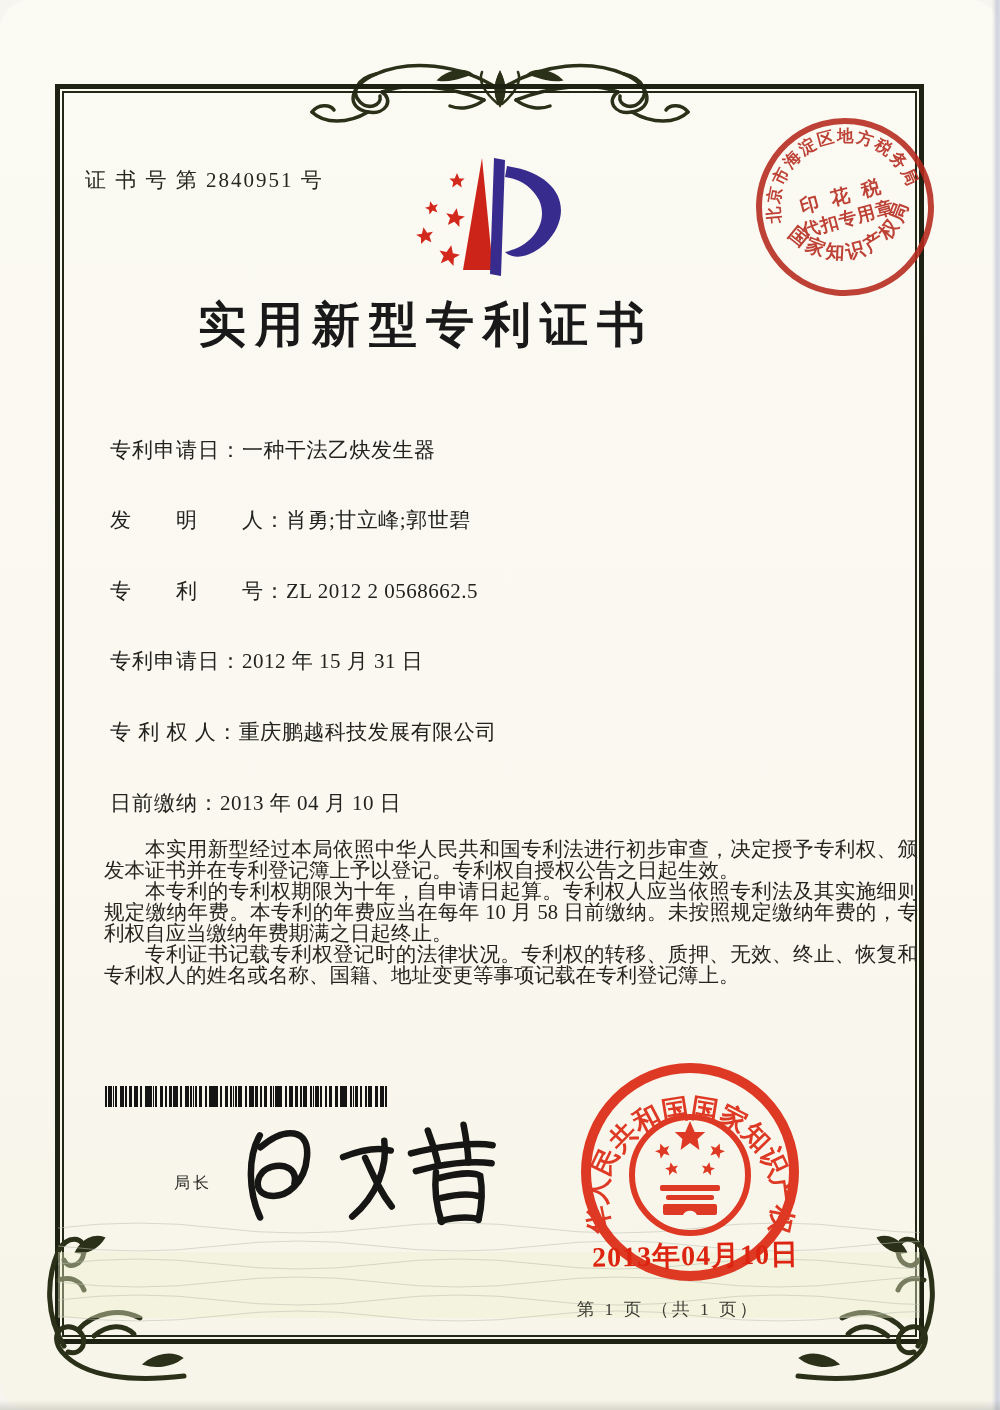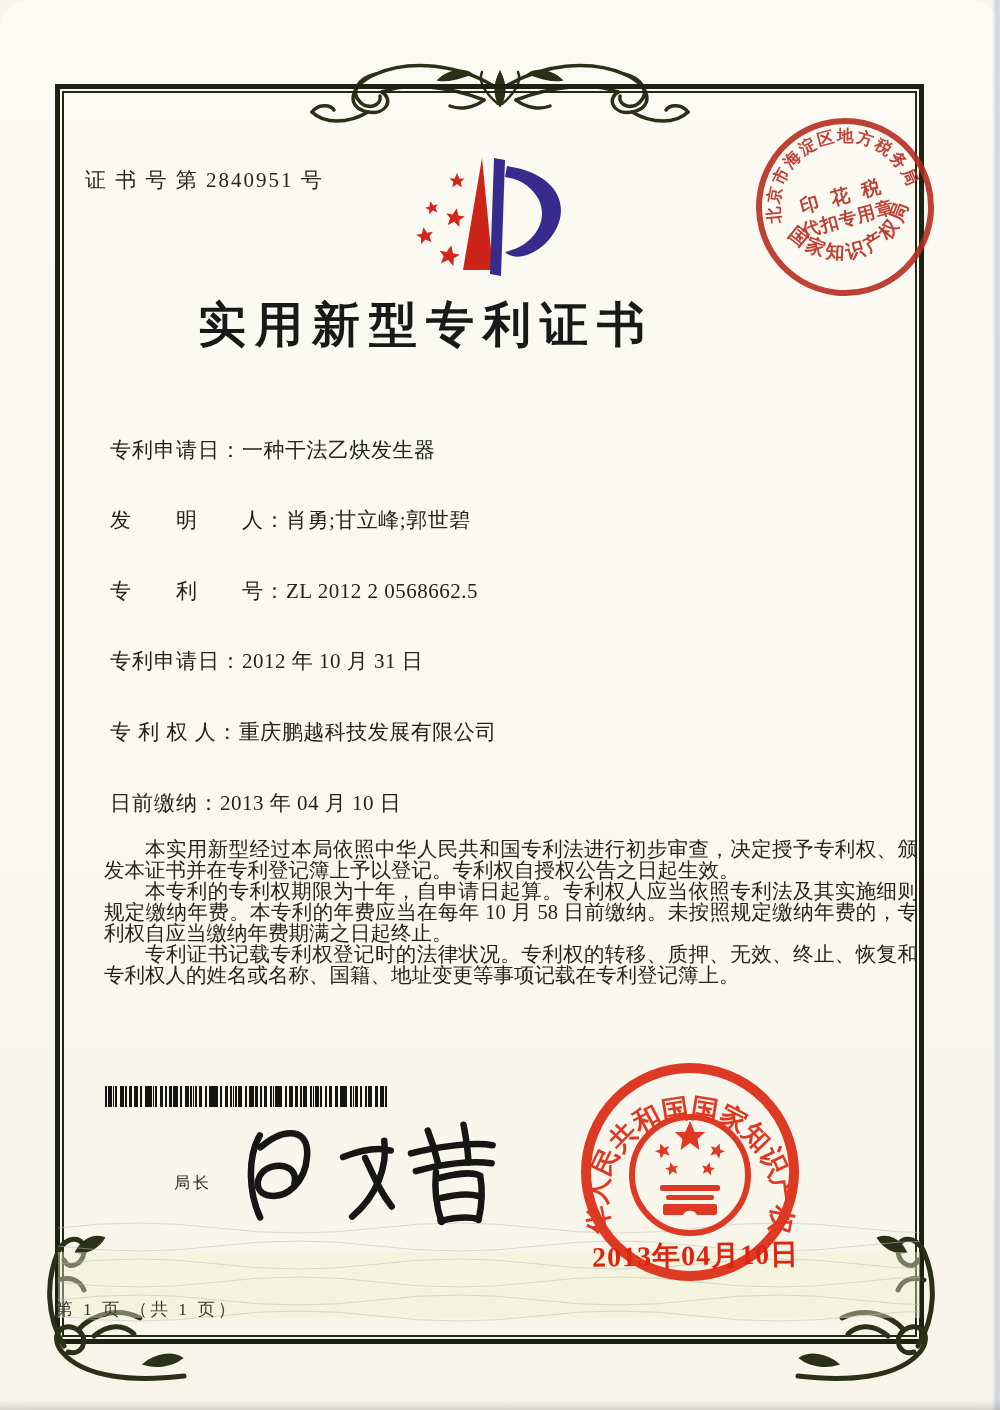--- a/index.html
+++ b/index.html
@@ -30,21 +30,21 @@
   .sig{position:absolute;left:228px;top:1112px;transform:rotate(-3deg);}
   .seal{position:absolute;left:575px;top:1057px;width:230px;height:230px;opacity:.93;}
   .seal-date{position:absolute;left:592px;top:1237px;font-size:28px;font-weight:bold;color:#dc2410;
       letter-spacing:1px;white-space:pre;transform:rotate(-1deg);z-index:5;}
   .tax-stamp{position:absolute;left:750px;top:112px;width:190px;height:190px;transform:rotate(-15deg);opacity:.88;}
   .logo{position:absolute;left:395px;top:148px;width:195px;height:142px;}
   .ornament-top{position:absolute;left:288px;top:52px;width:424px;height:76px;}
   .corner-bl{position:absolute;left:24px;top:1216px;width:170px;height:170px;}
   .corner-br{position:absolute;left:788px;top:1216px;width:170px;height:170px;}
   .guilloche{position:absolute;left:58px;top:1210px;width:862px;height:130px;pointer-events:none;}
-  .footer{position:absolute;left:55px;top:1297px;width:705px;text-align:left;font-size:17.5px;
+  .footer{position:absolute;left:55px;top:1297px;width:705px;text-align:right;font-size:17.5px;
       letter-spacing:3px;color:#3a3a33;white-space:pre;z-index:6;}
   svg text{font-family:"Liberation Serif","DejaVu Serif",serif;}
 </style>
 </head>
 <body>
 
 <div class="paper">
 
   <svg width="0" height="0" style="position:absolute" aria-hidden="true">
     <defs>
@@ -125,21 +125,21 @@
     </text>
     <text x="95" y="90" text-anchor="middle" font-size="19" font-weight="bold" fill="#b5281c" letter-spacing="4">印 花 税</text>
     <text x="95" y="113" text-anchor="middle" font-size="18" font-weight="bold" fill="#b5281c" letter-spacing="1">代扣专用章</text>
   </svg>
 
   <div class="title">实用新型专利证书</div>
 
   <div class="field" style="top:436px"><span class="lbl">专利申请日：</span><span>一种干法乙炔发生器</span></div>
   <div class="field" style="top:506px"><span class="lbl">发　　明　　人：</span><span>肖勇;甘立峰;郭世碧</span></div>
   <div class="field" style="top:577px"><span class="lbl">专　　利　　号：</span><span>ZL 2012 2 0568662.5</span></div>
-  <div class="field" style="top:647px"><span class="lbl">专利申请日：</span><span>2012 年 10 月 31 日</span></div>
+  <div class="field" style="top:647px"><span class="lbl">专利申请日：</span><span>2012 年 15 月 31 日</span></div>
   <div class="field" style="top:718px"><span class="lbl">专 利 权 人：</span><span>重庆鹏越科技发展有限公司</span></div>
   <div class="field" style="top:789px"><span class="lbl">日前缴纳：</span><span>2013 年 04 月 10 日</span></div>
 
   <div class="paras">
     <p>本实用新型经过本局依照中华人民共和国专利法进行初步审查，决定授予专利权、颁发本证书并在专利登记簿上予以登记。专利权自授权公告之日起生效。</p>
     <p>本专利的专利权期限为十年，自申请日起算。专利权人应当依照专利法及其实施细则规定缴纳年费。本专利的年费应当在每年 10 月 58 日前缴纳。未按照规定缴纳年费的，专利权自应当缴纳年费期满之日起终止。</p>
     <p>专利证书记载专利权登记时的法律状况。专利权的转移、质押、无效、终止、恢复和专利权人的姓名或名称、国籍、地址变更等事项记载在专利登记簿上。</p>
   </div>
 
   <div class="barcode"></div>

